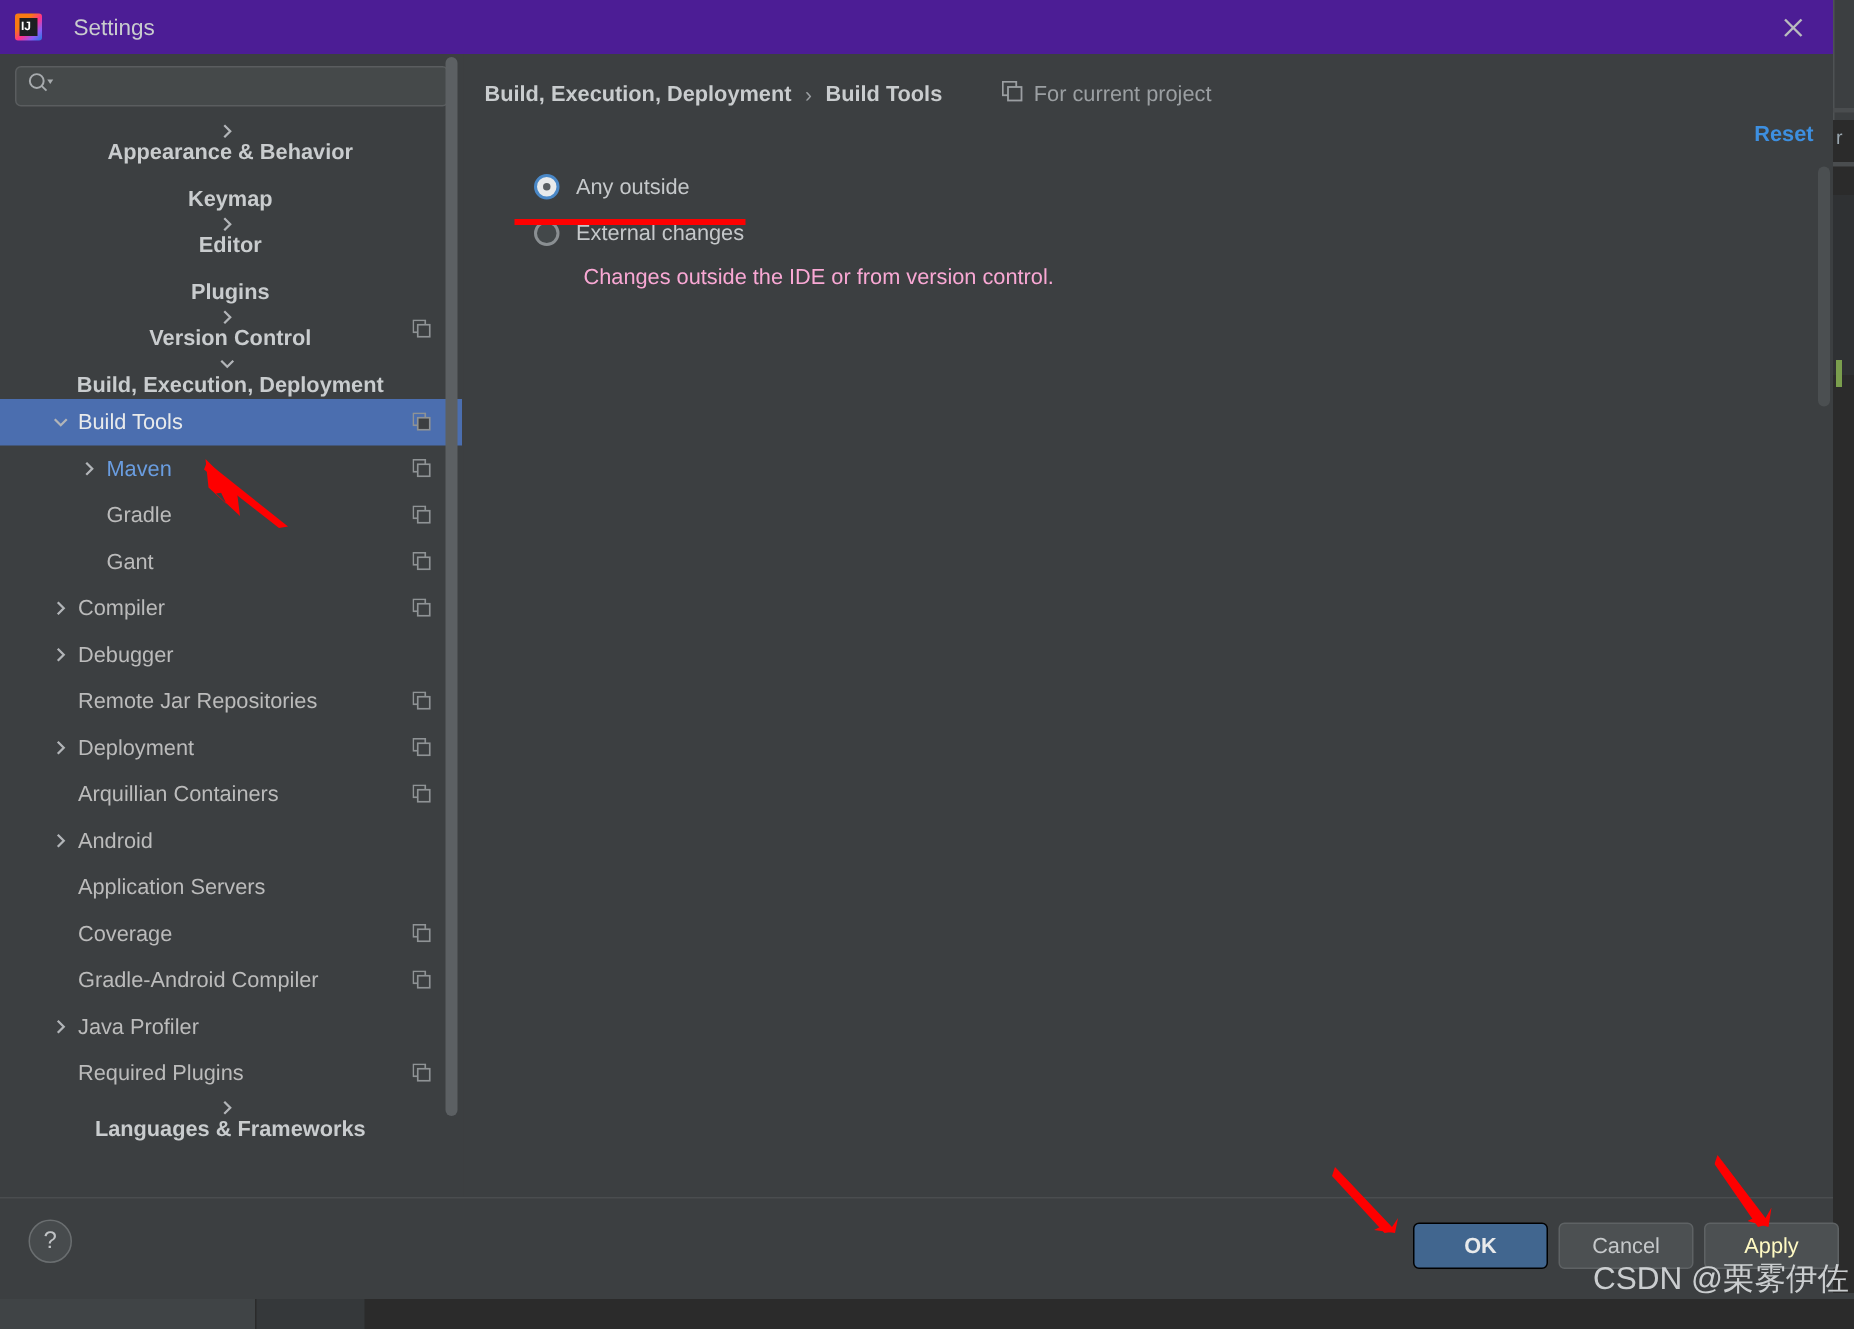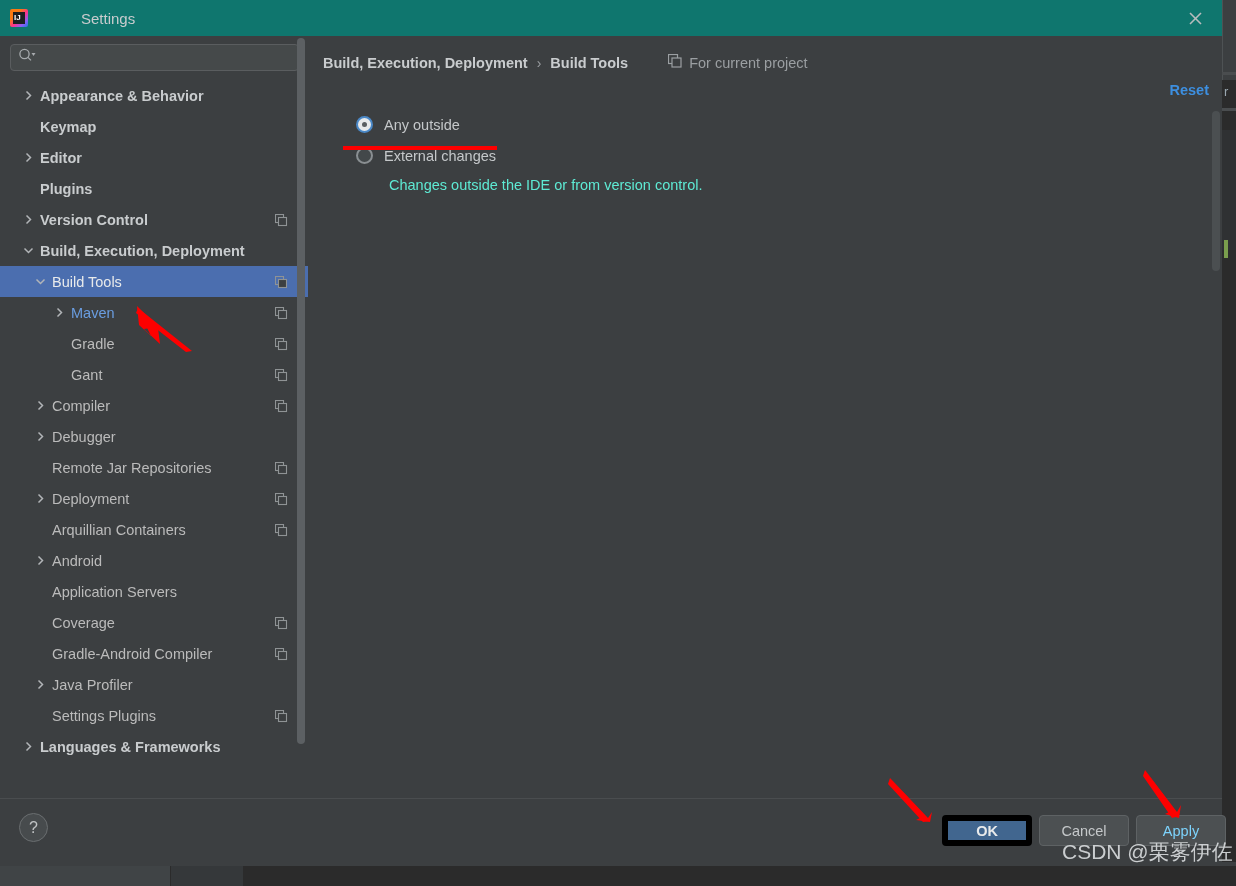--- a/index.html
+++ b/index.html
@@ -45,22 +45,22 @@
   
   #dialog {
     position: absolute; left: 0; top: 0; width: 1222px; height: 862px;
     background: #3c3f41;
     display: flex; flex-direction: column;
   }
 
   
   #titlebar {
     height: 36px; flex: none; position: relative;
-    background: #0f766e;
-    display: flex; align-items: center; gap: 32px;
+    background: #4c1d95;
+    display: flex; align-items: center;
   }
   #app-logo {
     width: 18px; height: 18px; margin-left: 10px; margin-right: 10px;
     position: relative; border-radius: 2px; overflow: hidden;
     background: linear-gradient(135deg,#f97a12 0%,#f97a12 32%,#ff318c 55%,#8b5cf6 78%,#1f7ae0 100%);
     flex: none;
   }
   #app-logo .logo-inner {
     position: absolute; left: 3px; top: 3px; width: 12px; height: 12px;
     background: #1d1f21;
@@ -117,21 +117,21 @@
   .tree-row .label {
     font-size: 14.5px; color: #bbbbbb; white-space: nowrap;
     margin-left: 5px;
   }
   .tree-row.bold .label { font-weight: bold; color: #c9ccce; }
   .tree-row.selected .label { color: #e8eaeb; }
   .tree-row.link .label { color: #6a9de0; }
   .tree-row .proj-icon { position: absolute; right: 20px; top: 9px; }
 
   
-  .lvl0 { padding-left: 21px; }
+  .lvl0 { padding-left: 6px; flex-direction: column; }
   .lvl1 { padding-left: 33px; }
   .lvl2 { padding-left: 52px; }
 
   #tree-scrollbar {
     position: absolute; right: 3px; top: 0; width: 8px; height: 100%;
     background: transparent;
   }
   #tree-scroll-thumb {
     position: absolute; left: 0; top: 2px; width: 8px; height: 706px;
     background: #5c6063; border-radius: 4px;
@@ -179,21 +179,21 @@
     width: 17px; height: 17px; border-radius: 50%; flex: none;
     border: 2px solid #8a8f92; background: #43484a; position: relative;
   }
   .rbtn.on { border-color: #4a88c7; background: #e8eaeb; }
   .rbtn.on::after {
     content: ""; position: absolute; left: 4px; top: 4px;
     width: 5px; height: 5px; border-radius: 50%; background: #5a5f62;
   }
   .radio-label { font-size: 14.5px; color: #c5c8ca; margin-left: 11px; }
   #hint-text {
-    font-size: 14.5px; color: #5eead4; margin-left: 55px; margin-top: 13px;
+    font-size: 14.5px; color: #f9a8d4; margin-left: 55px; margin-top: 13px;
   }
 
   #content-scrollbar {
     position: absolute; right: 2px; top: 75px; width: 8px; height: 160px;
     background: #4b4f51; border-radius: 4px;
   }
 
   
   #footer {
     height: 64px; flex: none; position: relative; background: #3c3f41;
@@ -207,29 +207,29 @@
     color: #c0c3c5; font-size: 16px; cursor: pointer;
   }
   .dlg-btn {
     position: absolute; top: 16px; height: 31px;
     border-radius: 4px; font-size: 14.5px;
     display: flex; align-items: center; justify-content: center;
     cursor: pointer; font-family: "Liberation Sans", sans-serif;
   }
   #ok-btn {
     right: 190px; width: 90px; background: #41668f;
-    border: 6px solid #000000; color: #e8eaeb; font-weight: bold;
+    border: 1px solid #000000; color: #e8eaeb; font-weight: bold;
   }
   #cancel-btn {
     right: 93px; width: 90px; background: #4c5052;
     border: 1px solid #5e6264; color: #c5c8ca;
   }
   #apply-btn {
     right: -4px; width: 90px; background: #4c5052;
-    border: 1px solid #5e6264; color: #7dd3fc;
+    border: 1px solid #5e6264; color: #fef9c3;
   }
 
   
   .anno { position: absolute; pointer-events: none; }
   #anno-underline {
     left: 343px; top: 146px; width: 154px; height: 4px; background: #fe0000;
   }
   #watermark {
     position: absolute; left: 1062px; top: 838px;
     font-size: 21px; color: #d7dadc; opacity: .92;
@@ -452,21 +452,21 @@
           <div class="tree-row lvl1">
             <span class="arrow">
               <svg width="11" height="11" viewBox="0 0 11 11">
                 <polyline points="3.5,1.5 7.5,5.5 3.5,9.5" fill="none" stroke="#b2b5b8" stroke-width="1.5"></polyline>
               </svg>
             </span>
             <span class="label">Java Profiler</span>
           </div>
           <div class="tree-row lvl1">
             <span class="arrow empty"></span>
-            <span class="label">Settings Plugins</span>
+            <span class="label">Required Plugins</span>
             <span class="proj-icon"><svg width="13" height="13" viewBox="0 0 13 13">
                 <rect x="0.5" y="0.5" width="8" height="8" fill="none" stroke="#8f9395" stroke-width="1.1"></rect>
                 <rect x="3.5" y="3.5" width="8" height="8" fill="#3c3f41" stroke="#8f9395" stroke-width="1.1"></rect>
               </svg></span>
           </div>
           <div class="tree-row lvl0 bold">
             <span class="arrow">
               <svg width="11" height="11" viewBox="0 0 11 11">
                 <polyline points="3.5,1.5 7.5,5.5 3.5,9.5" fill="none" stroke="#b2b5b8" stroke-width="1.5"></polyline>
               </svg>

